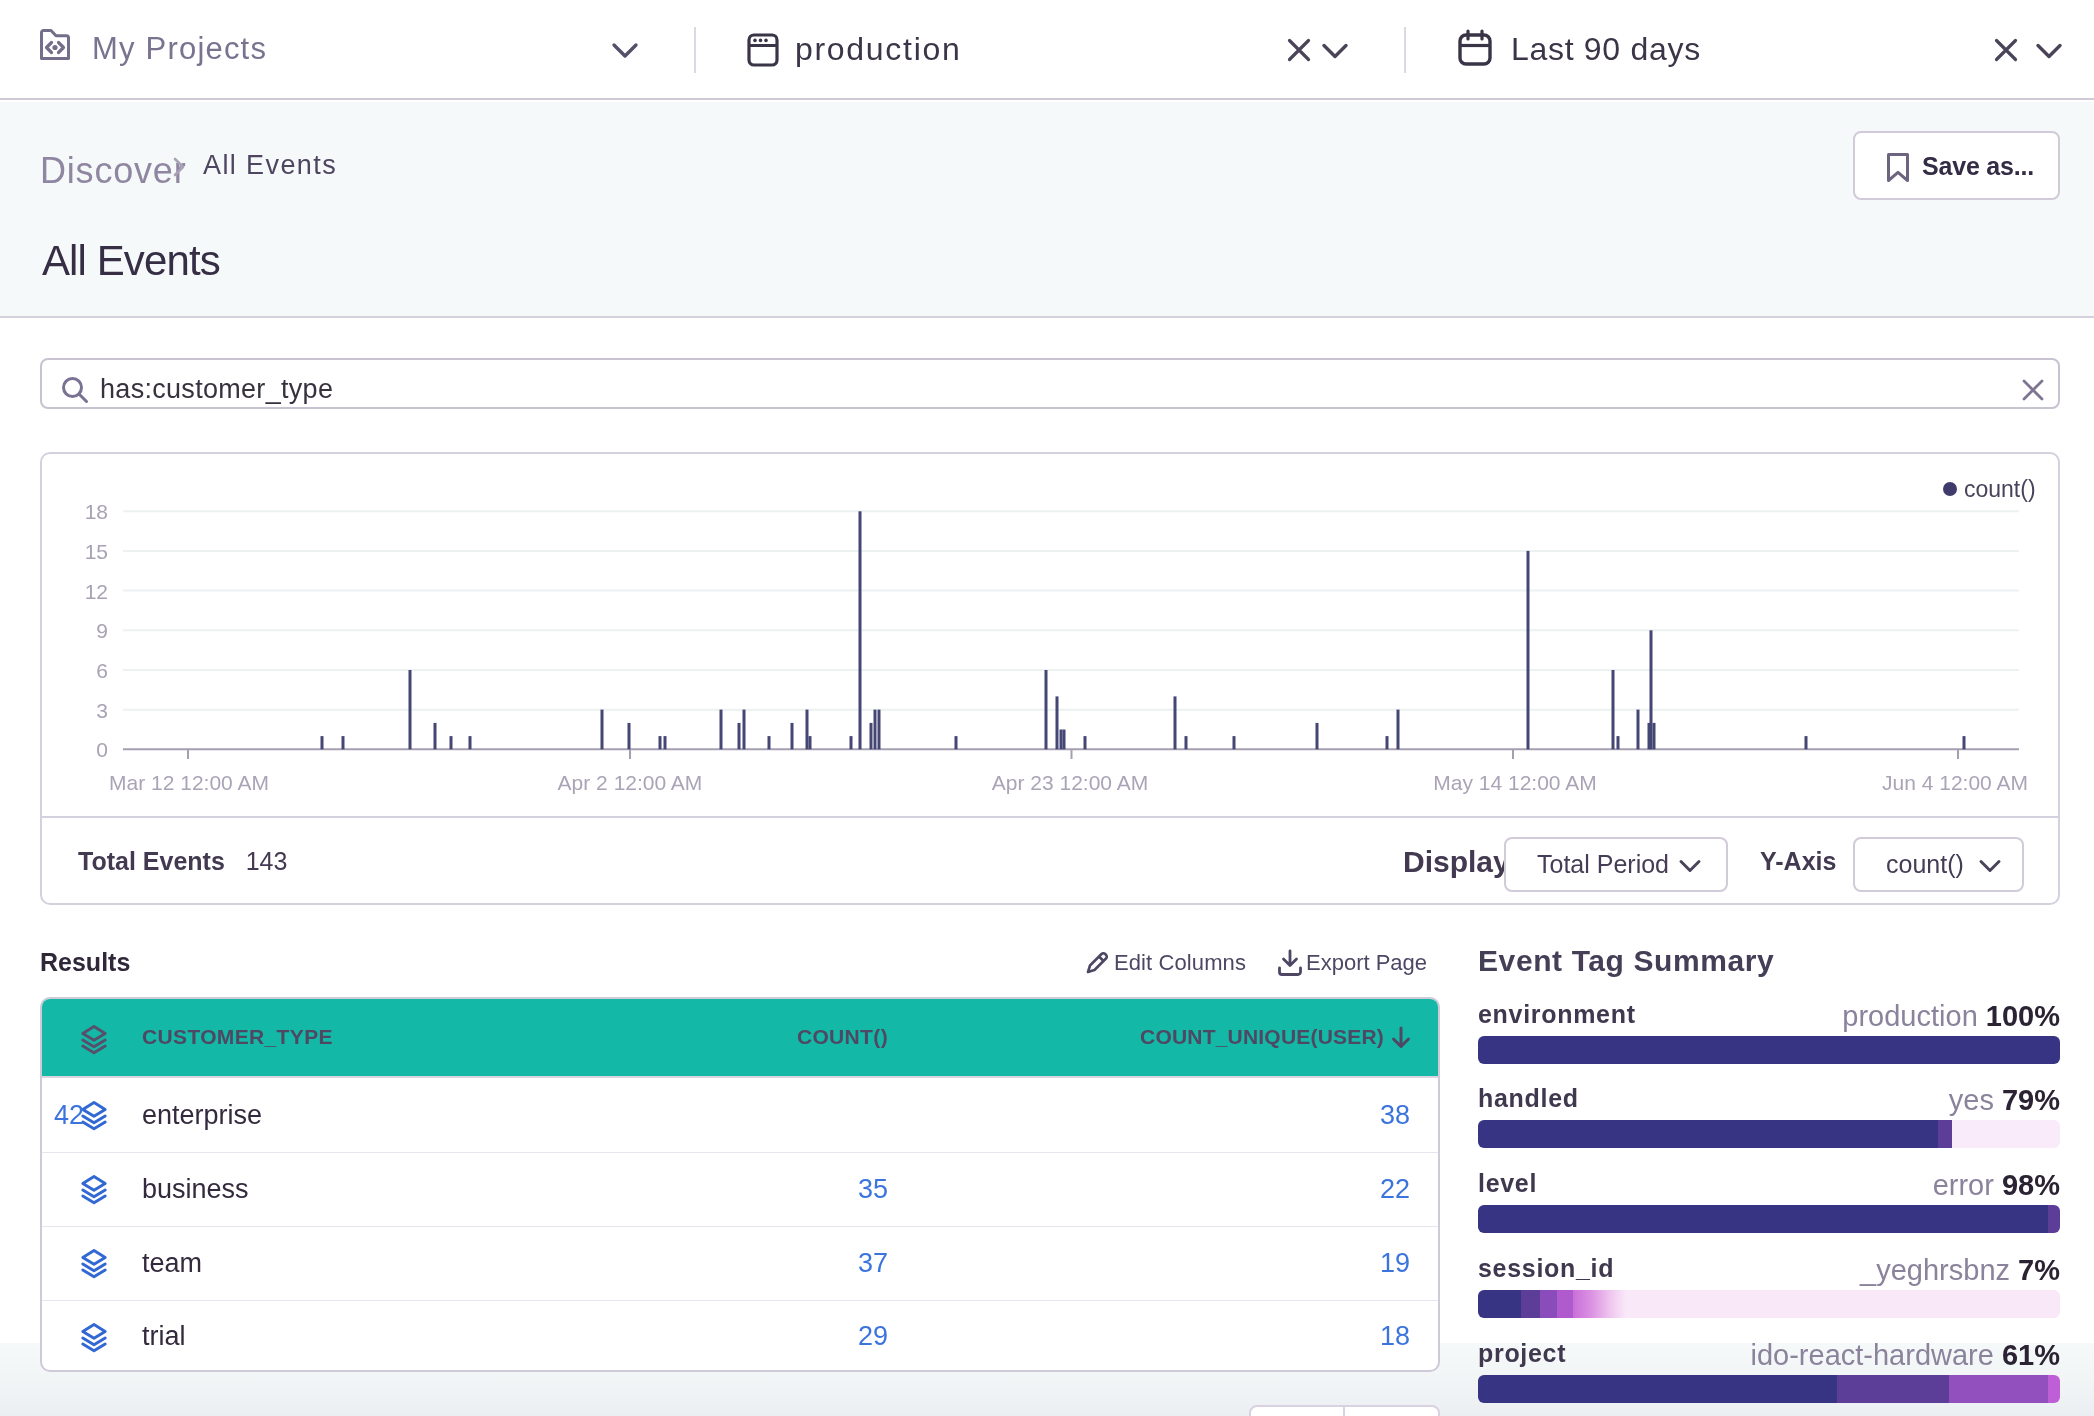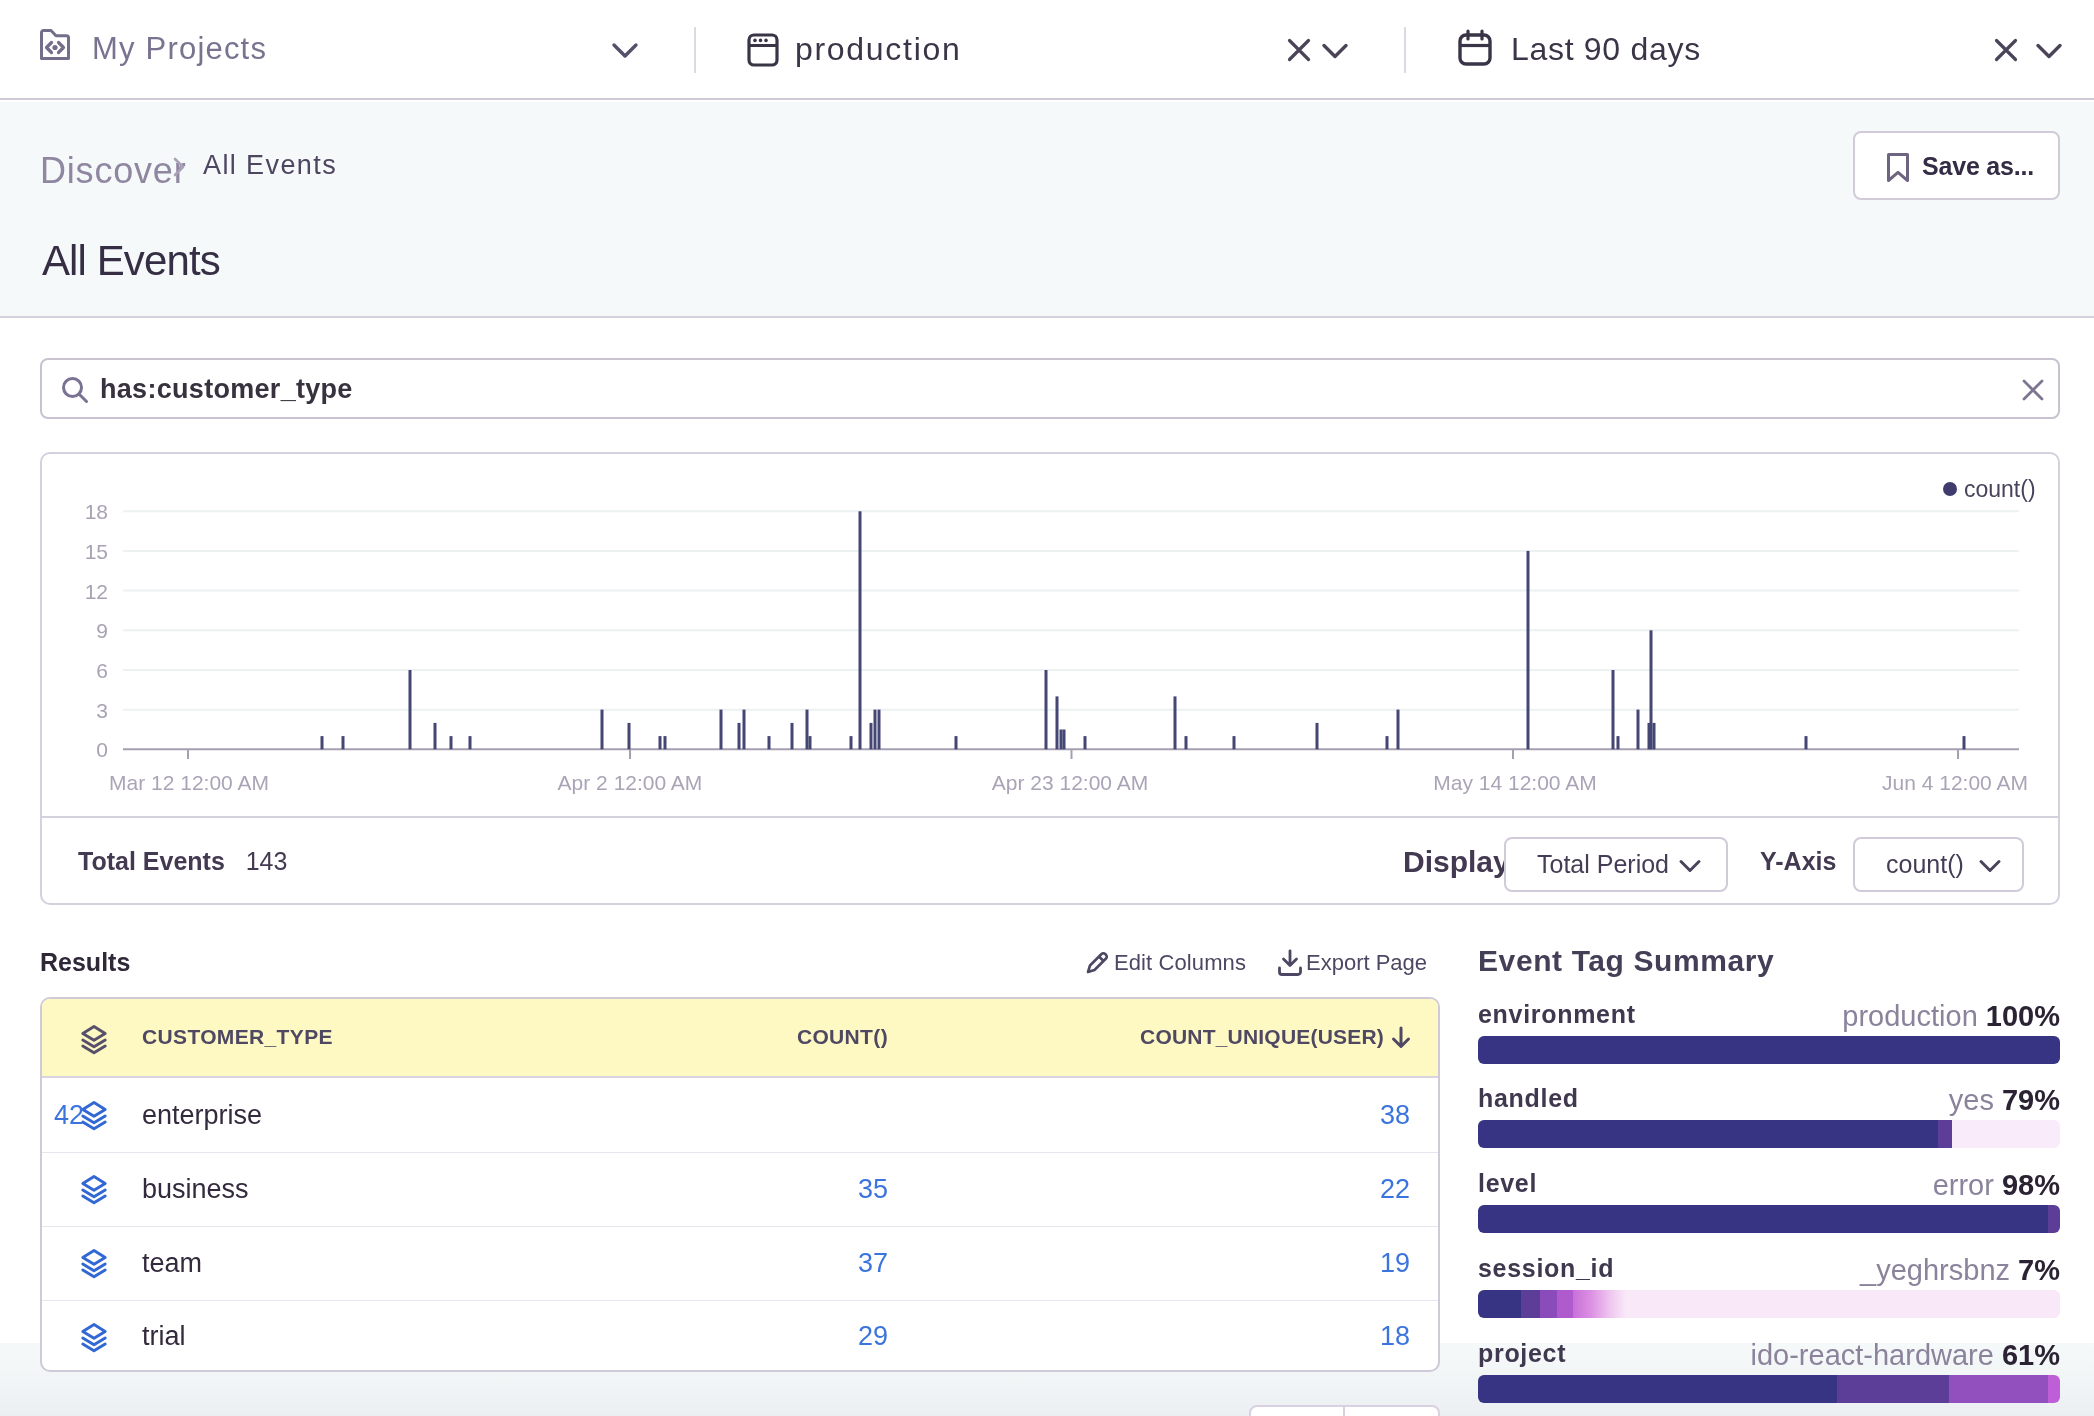--- a/index.html
+++ b/index.html
@@ -16,35 +16,35 @@
   .vdiv{position:absolute;top:27px;height:46px;width:2px;background:#ddd9e1;}
 
   
   #headerband{position:absolute;left:0;top:102px;width:2094px;height:216px;background:#f6f9f9;
               border-bottom:2px solid #d5d0db;box-sizing:border-box;}
   #title{position:absolute;left:42px;top:237px;font-size:42px;font-weight:400;letter-spacing:-0.9px;color:#352e44;}
   #saveas{position:absolute;left:1853px;top:131px;width:207px;height:69px;background:#fff;
           border:2px solid #d0cad9;border-radius:8px;box-sizing:border-box;}
 
   
-  #searchbar{position:absolute;left:40px;top:358px;width:2020px;height:61px;background:#fff;
-             border:2px solid #c8c2d1;border-radius:8px;box-sizing:border-box;font-weight:bold;}
+  #searchbar{position:absolute;left:40px;top:358px;width:2020px;height:51px;background:#fff;
+             border:2px solid #c8c2d1;border-radius:8px;box-sizing:border-box;}
 
   
   #chartpanel{position:absolute;left:40px;top:452px;width:2020px;height:453px;background:#fff;
               border:2px solid #d5d0dd;border-radius:10px;box-sizing:border-box;}
   #chartfooter{position:absolute;left:0px;top:362px;width:2016px;height:89px;border-top:2px solid #d5d0dd;box-sizing:border-box;}
   .selbtn{position:absolute;background:#fff;border:2px solid #d0cad9;border-radius:8px;box-sizing:border-box;
           font-size:25px;color:#443d55;}
 
   
   #results-h{position:absolute;left:40px;top:948px;font-size:25px;font-weight:700;color:#2f2839;}
   #table{position:absolute;left:40px;top:997px;width:1400px;height:375px;background:#fff;
          border:2px solid #cfc9d8;border-radius:10px;box-sizing:border-box;}
-  #thead{position:absolute;left:0;top:0;width:1396px;height:79px;background:#fef9c3;
+  #thead{position:absolute;left:0;top:0;width:1396px;height:79px;background:#14b8a6;
          border-bottom:2px solid #d9d4e0;border-radius:8px 8px 0 0;box-sizing:border-box;}
   .trow{position:absolute;left:0;width:1396px;height:74px;}
   .rowsep{position:absolute;left:0;width:1396px;height:1px;background:#e8e5ee;}
   .rlabel{font-size:27px;color:#332b3d;}
   .rval{position:absolute;font-size:27px;color:#3c74dd;}
 
   
   #tags-h{position:absolute;left:1478px;top:944px;font-size:30px;font-weight:700;letter-spacing:0.6px;color:#453e57;}
   .tagname{position:absolute;left:1478px;font-size:25px;font-weight:700;letter-spacing:0.7px;color:#3f384f;}
   .tagval{position:absolute;right:34px;font-size:29px;color:#8b839c;}

